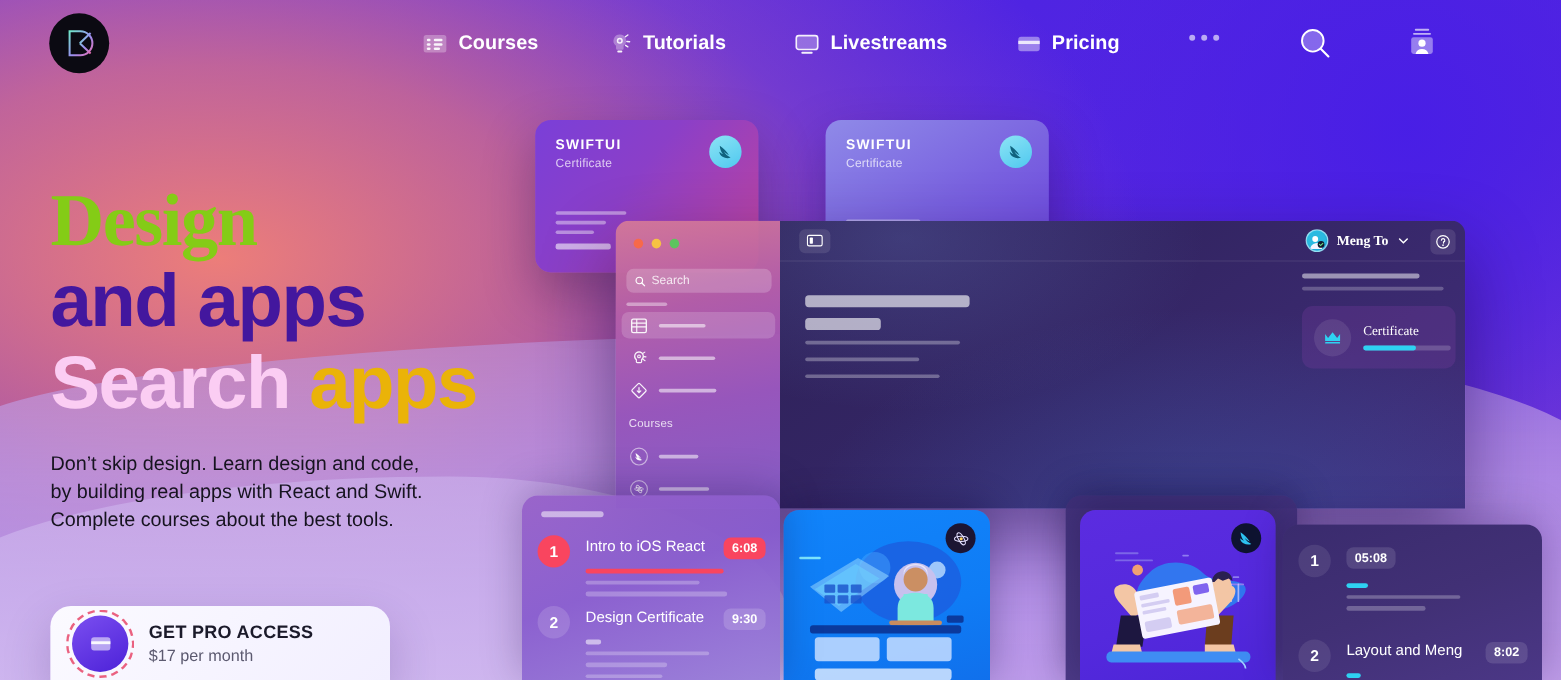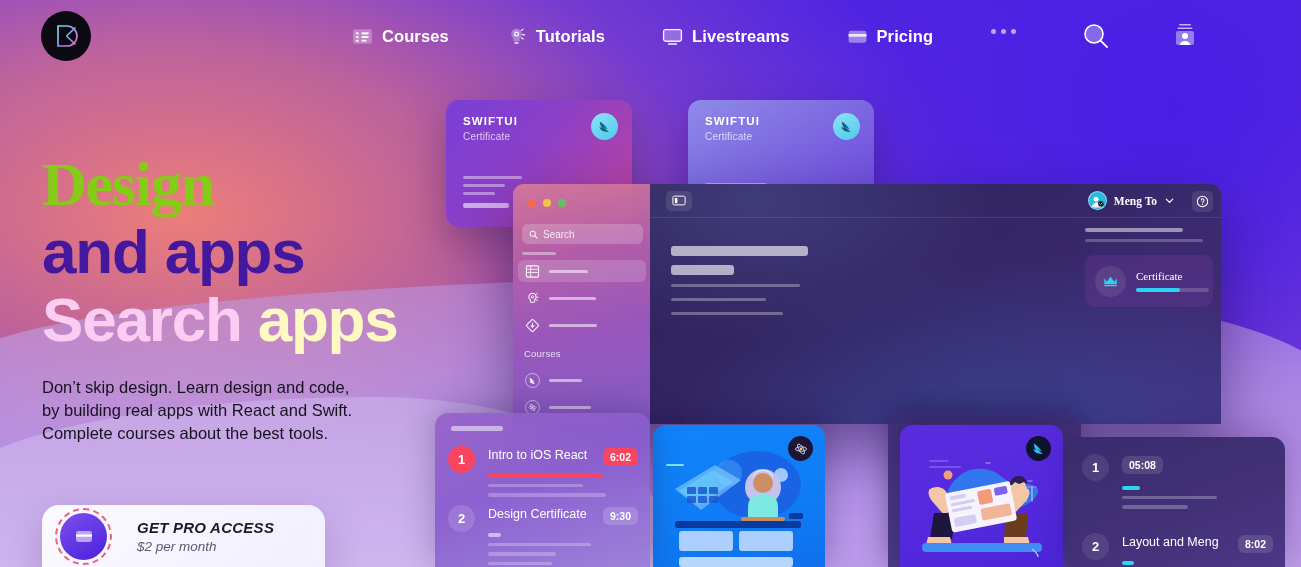--- a/index.html
+++ b/index.html
@@ -68,21 +68,21 @@
   .nav-account { position: absolute; left: 1172px; top: 21px; cursor: pointer; }
 
   
   .hero { position: absolute; left: 42px; top: 150px; width: 400px; z-index: 20; }
   h1.hero-title {
     font-size: 62px; line-height: 68px; font-weight: bold; letter-spacing: -1.2px;
   }
   .w1 { color: #84cc16; font-family: Liberation Serif, serif; }
   .w2 { color: #43179e; }
   .w3 { color: #fbcdf3; }
-  .w4 { color: #fef9c3; }
+  .w4 { color: #eab308; }
   .hero-body {
     margin-top: 22px; width: 312px;
     font-size: 16.5px; line-height: 23px; color: #16131f;
   }
   .pro-card {
     position: absolute; left: 42px; top: 505px; width: 283px; height: 62px;
     background: linear-gradient(135deg, #fbfaff 0%, #f2efff 100%);
     border-radius: 17px 17px 0 0;
     box-shadow: 0 16px 40px rgba(40,14,90,.22);
     display: flex; align-items: center; padding-left: 18px; z-index: 25;
@@ -90,21 +90,21 @@
   .pro-ico-wrap { position: relative; width: 47px; height: 47px; flex: 0 0 47px; }
   .pro-ring {
     position: absolute; inset: -5px; border-radius: 50%;
     border: 2px dashed #e8486b; opacity: .85;
   }
   .pro-ico {
     position: absolute; inset: 0; border-radius: 50%;
     background: linear-gradient(150deg, #7b4ff0 0%, #4c21d8 100%);
     display: flex; align-items: center; justify-content: center;
   }
-  .pro-txt { margin-left: 30px; font-style: italic; }
+  .pro-txt { margin-left: 17px; }
   .pro-title { font-size: 15px; font-weight: bold; color: #1b1a2a; letter-spacing: .25px; }
   .pro-sub { font-size: 13.5px; color: #5c5a70; margin-top: 3px; }
 
   
   .cert {
     position: absolute; border-radius: 13px; padding: 15px 17px; overflow: hidden;
     box-shadow: 0 18px 42px rgba(30,8,70,.34);
   }
   .cert-a {
     left: 446px; top: 100px; width: 186px; height: 127px;
@@ -384,21 +384,21 @@
       <div class="pro-ring"></div>
       <div class="pro-ico">
         <svg width="24" height="24" viewBox="0 0 24 24">
           <rect x="4" y="7" width="16" height="11" rx="2.4" fill="rgba(255,255,255,.55)"></rect>
           <rect x="4" y="10.4" width="16" height="2.4" fill="#ffffff" opacity=".92"></rect>
         </svg>
       </div>
     </div>
     <div class="pro-txt">
       <div class="pro-title">GET PRO ACCESS</div>
-      <div class="pro-sub">$2 per month</div>
+      <div class="pro-sub">$17 per month</div>
     </div>
   </div>
 
   <div class="cert cert-a">
     <div class="cert-title">SWIFTUI</div>
     <div class="cert-sub">Certificate</div>
     <div class="cert-badge">
       <svg width="15" height="15" viewBox="0 0 16 16">
         <path d="M3 2.6c3.2 2 6.2 5 8.2 8.4-1.6-.6-3.3-2-4.6-3.4 1.3 2.4 3.4 4.4 6 5.5-2 .9-4.7.8-7.1-.6C3.6 11.4 2.6 9.5 2.6 8c1 1 2.2 1.8 3.3 2.2C4.2 8.4 3.2 5.6 3 2.6Z" fill="#10637e"></path>
       </svg>
@@ -561,21 +561,21 @@
   </div>
 
   <div class="lesson-card lc-left">
     <div class="lc-cap"></div>
 
     <div class="lesson" style="top:33px">
       <div class="les-num active">1</div>
       <div class="les-body">
         <div class="les-head">
           <div class="les-title">Intro to iOS React</div>
-          <div class="les-time t-active">6:02</div>
+          <div class="les-time t-active">6:08</div>
         </div>
         <div class="les-bars">
           <i class="red" style="width:115px"></i>
           <i style="width:95px"></i>
           <i style="width:118px"></i>
         </div>
       </div>
     </div>
 
     <div class="lesson" style="top:92px">

